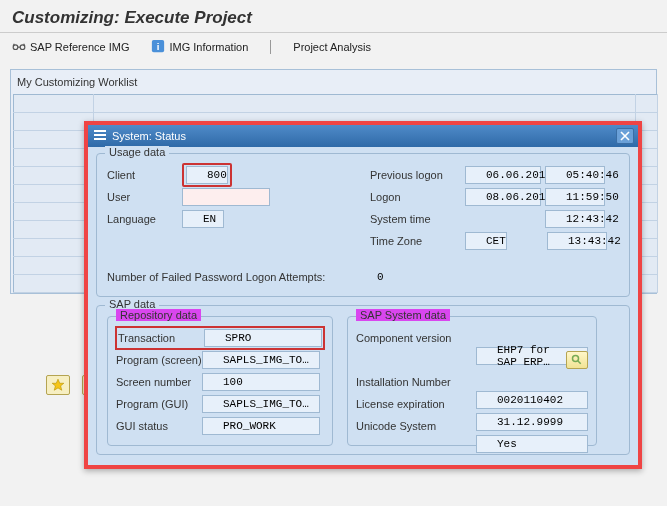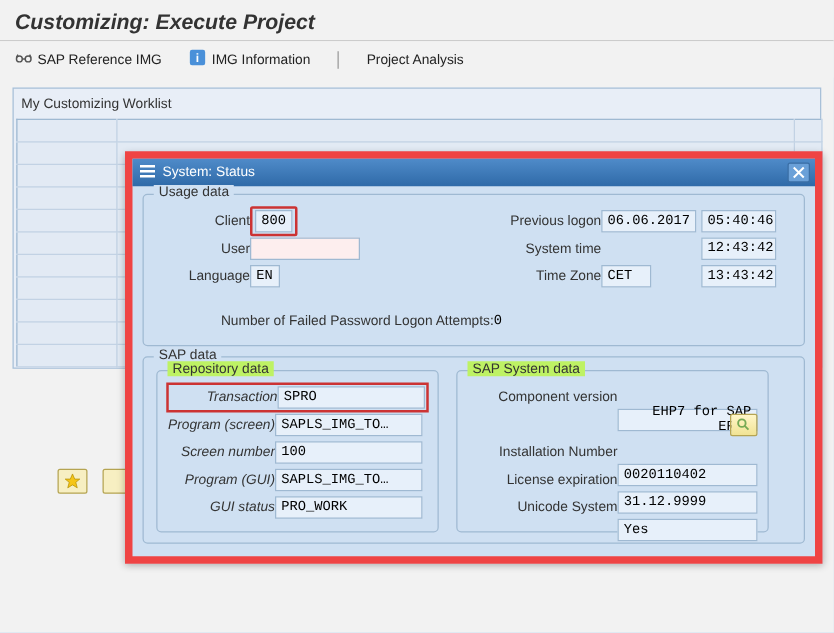--- a/index.html
+++ b/index.html
@@ -19,53 +19,53 @@
 .worklist-table { border: 1px solid #9fb9d2; background: #d8e3f0; margin: 0 2px; }
 .worklist-table th { background: #d0dded; border-right: 1px solid #a8c0d8; border-bottom: 1px solid #a8c0d8; text-align: left; font-weight: normal; padding: 3px 6px; color: #333; }
 .worklist-table td { background: #e2eaf4; border-right: 1px solid #c2d2e4; border-bottom: 1px solid #c2d2e4; height: 18px; }
 .th-corner { background: #c6b268 !important; text-align: center; cursor:pointer; }
 
 .bottom-icons { position: absolute; left: 46px; top: 375px; display: flex; gap: 12px; align-items: center; }
 .star-box { width: 24px; height: 20px; border: 1px solid #b5a452; background: #f7efc2; display: flex; align-items: center; justify-content: center; border-radius:2px; cursor:pointer; }
 .yellow-box { width: 50px; height: 20px; border: 1px solid #b5a452; background: #f7efc2; border-radius:2px; cursor:pointer; }
 
 
-.dialog { position: absolute; left: 100px; top: 121px; width: 558px; background: #cfe0f2; border: 6px solid #ef4444; box-shadow: 0 2px 6px rgba(0,0,0,0.3); text-align: right; }
+.dialog { position: absolute; left: 84px; top: 121px; width: 558px; background: #cfe0f2; border: 4px solid #ef4444; box-shadow: 0 2px 6px rgba(0,0,0,0.3); }
 .dialog-titlebar { background: linear-gradient(#4f8bc9, #2f6aa8); color: #fff; display: flex; align-items: center; justify-content: space-between; padding: 3px 4px 3px 6px; }
 .dialog-titlebar-left { display: flex; align-items: center; gap: 6px; }
 .dialog-title-icon svg { width: 12px; height: 12px; }
 .dialog-close { width: 18px; height: 16px; background: #6aa0d8; border: 1px solid #3a6ea5; color: #fff; display:flex; align-items:center; justify-content:center; cursor:pointer; border-radius:2px; }
 
 .dialog-body { padding: 6px 8px 10px; }
 
 .group { border: 1px solid #9fb9d2; border-radius: 4px; padding: 10px 10px 8px; margin-bottom: 8px; position: relative; background: #cfe0f2; }
 .group-title { position: absolute; top: -8px; left: 8px; background: #cfe0f2; padding: 0 4px; color: #333; }
 
 .row { display: flex; align-items: center; height: 22px; }
 .label { color: #333; }
-.field { font-family: "Courier New", monospace; font-size: 11px; background: #e7f0fa; border: 1px solid #9fb9d2; padding: 2px 4px; height: 18px; display:inline-flex; align-items:center; }
+.field { font-family: "Courier New", monospace; font-size: 11px; background: #e7f0fa; border: 1px solid #9fb9d2; padding: 2px 20px; height: 18px; display:inline-flex; align-items:center; }
 .readonly { background: #e7f0fa; }
 
 .two-col { display: flex; gap: 14px; }
 .col { flex: 1; }
 
 .subgroup { border: 1px solid #9fb9d2; border-radius: 4px; padding: 10px 8px 8px; position: relative; background: #cfe0f2; }
-.subgroup-title { position: absolute; top: -8px; left: 8px; background: #bef264; padding: 0 4px; color: #333; }
+.subgroup-title { position: absolute; top: -8px; left: 8px; background: #d946ef; padding: 0 4px; color: #333; }
 
 .btn-search { width: 22px; height: 18px; border: 1px solid #b5a452; background: linear-gradient(#fff6c8,#f1e394); display:flex; align-items:center; justify-content:center; margin-left:auto; cursor:pointer; border-radius:2px;}
 .btn-search svg{width:12px;height:12px;}
 
 .red-frame{ border:2px solid #c33; border-radius:2px; padding:1px 2px; display:inline-flex; align-items:center; }
 
 .usage-left .row .label{ width:75px; }
 .usage-right .row .label{ width:95px; }
 .usage-right .row .val1{ width:76px; }
 .usage-right .row .val2{ width:60px; }
 
-.repo .row .label{ width:86px;font-style:italic; }
+.repo .row .label{ width:86px; }
 .repo .row .field{ width:118px; }
 .sys .row .label{ width:120px; }
 .sys .row .field{ width:112px;margin-top:36px; }
 
 .failed-row{margin-top:14px;}
 .failed-row .label{ width:270px; }
 </style>
 </head>
 <body>
 
@@ -218,20 +218,26 @@
           </div>
         </div>
         <div class="col usage-right">
           <div class="row">
             <span class="label">Previous logon</span>
             <span class="field readonly val1">06.06.2017</span>
             <span style="width:4px"></span>
             <span class="field readonly val2">05:40:46</span>
           </div>
           <div class="row">
+            <span class="label">Logon</span>
+            <span class="field readonly val1">08.06.2017</span>
+            <span style="width:4px"></span>
+            <span class="field readonly val2">11:59:50</span>
+          </div>
+          <div class="row">
             <span class="label">System time</span>
             <span class="val1" style="width:76px"></span>
               <span style="width:4px"></span>
             <span class="field readonly val2">12:43:42</span>
           </div>
           <div class="row">
             <span class="label">Time Zone</span>
             <span class="field readonly" style="width:40px">CET</span>
             <span style="width:40px"></span>
             <span class="field readonly val2">13:43:42</span>

